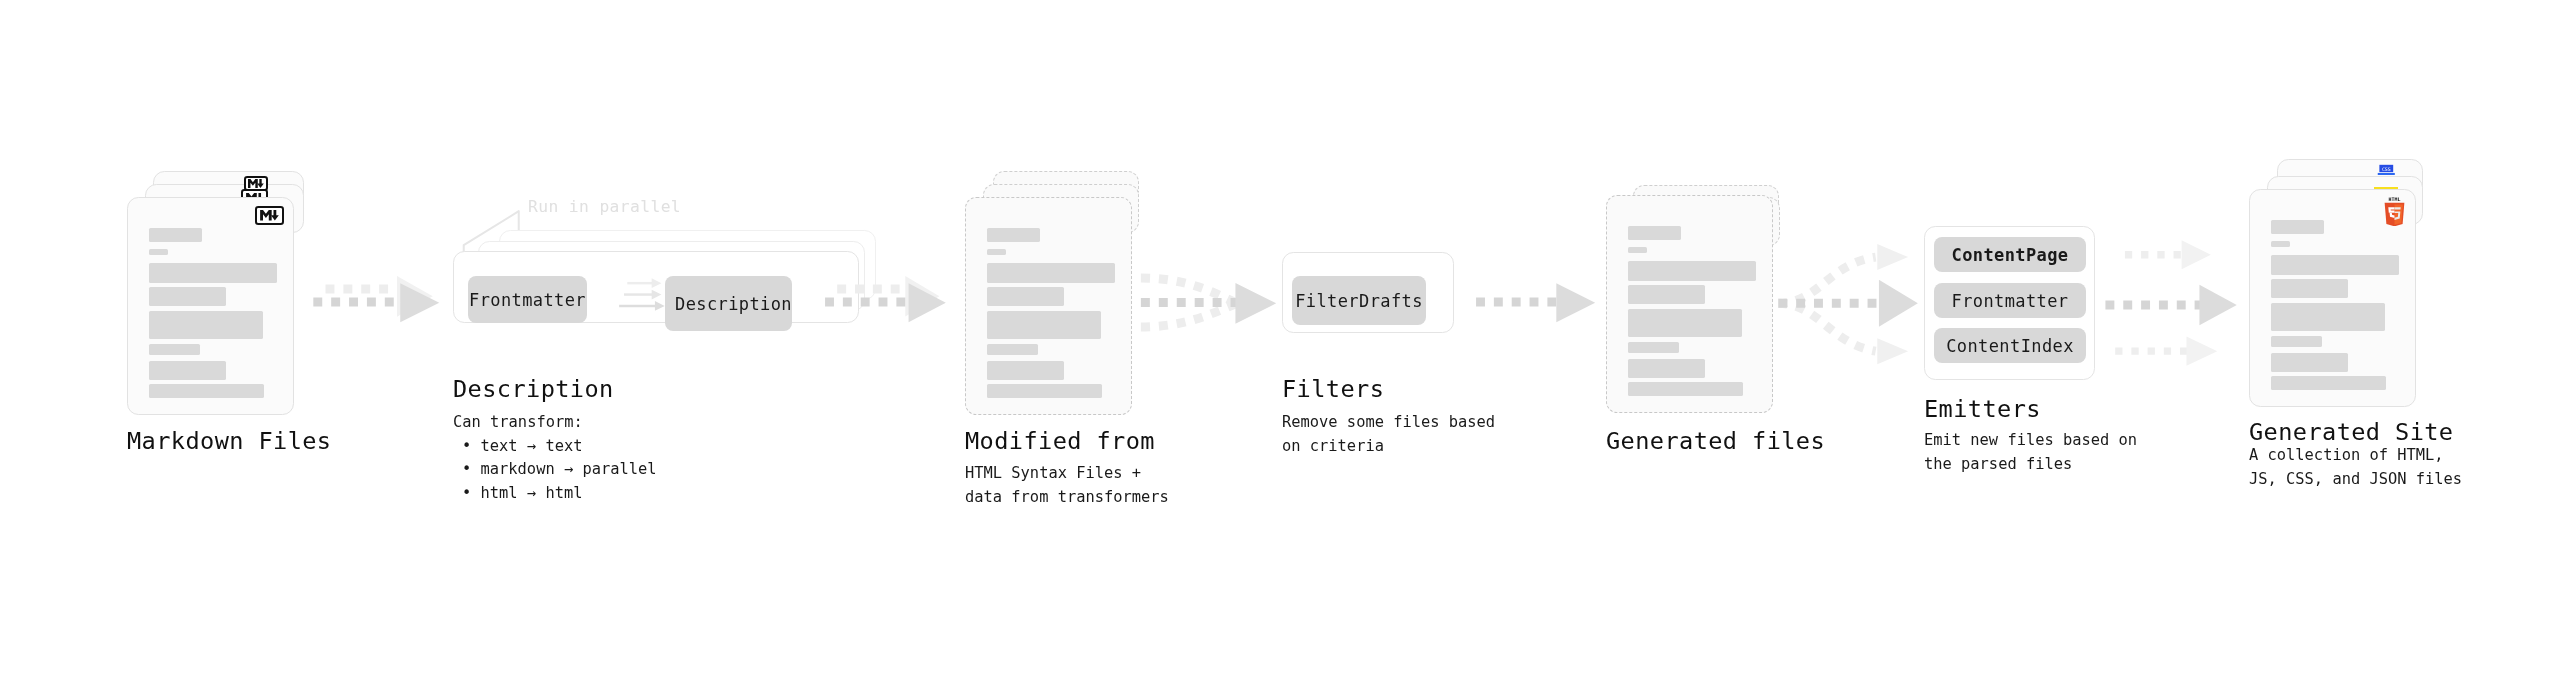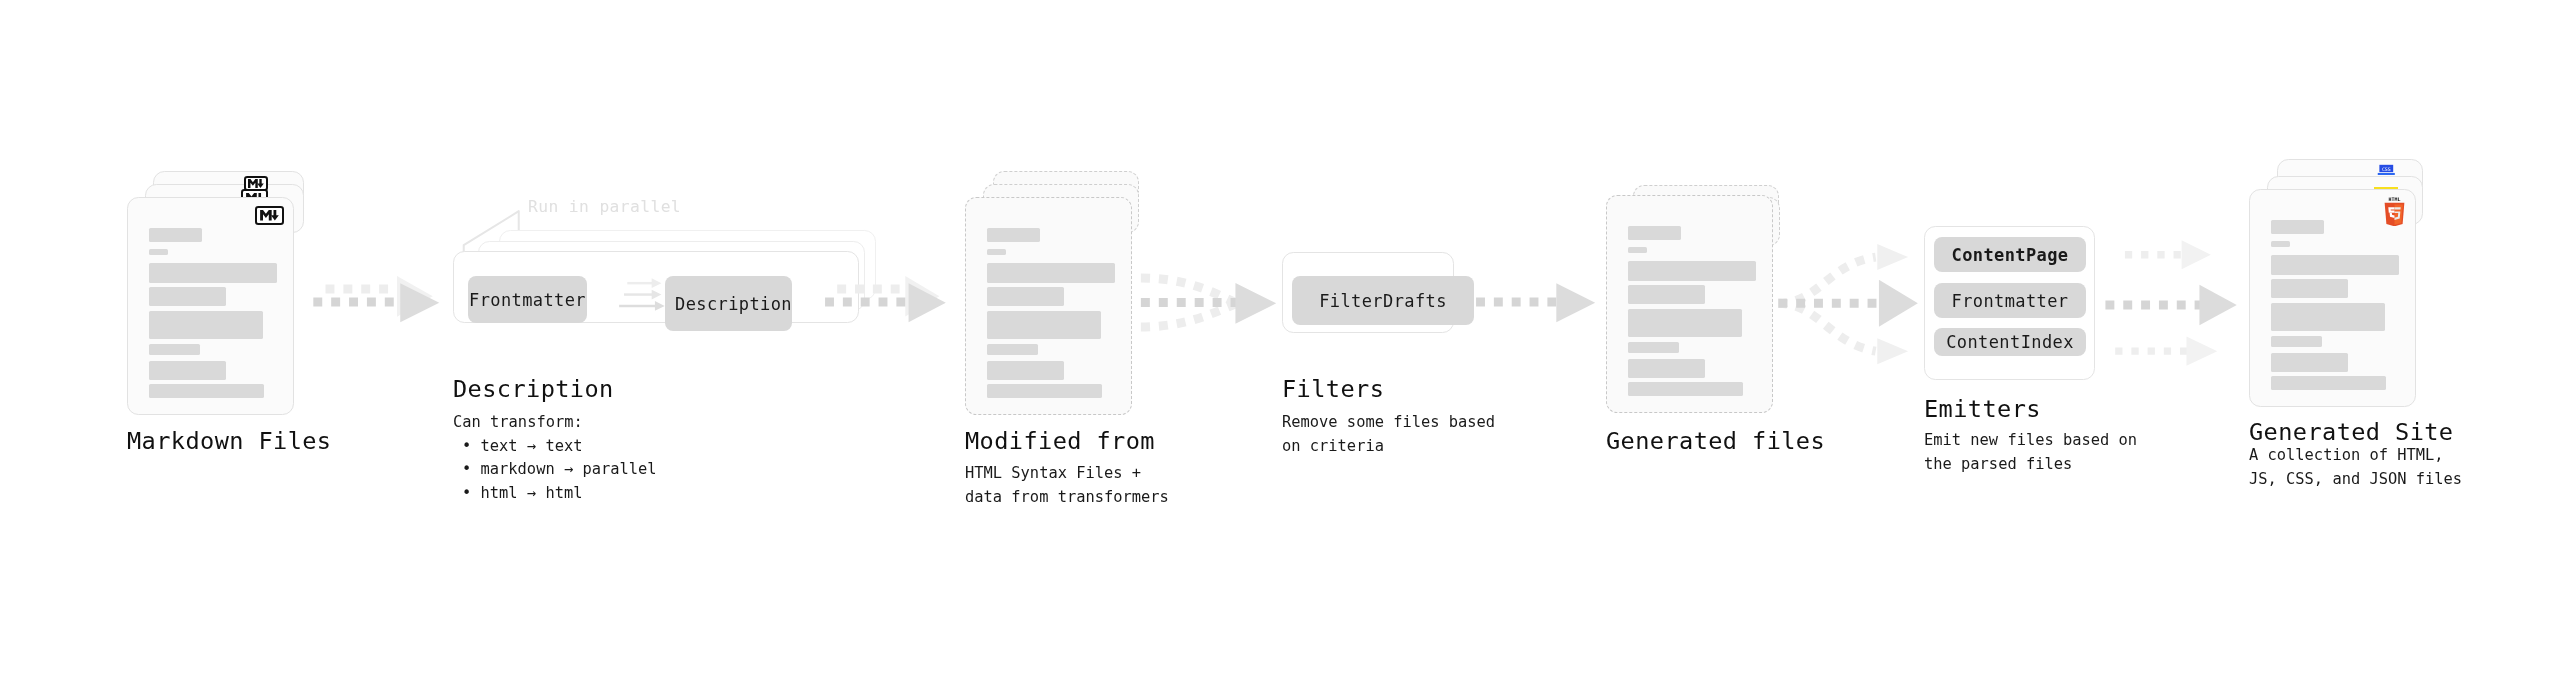--- a/index.html
+++ b/index.html
@@ -240,21 +240,21 @@
     <g fill="none" stroke-width="11" stroke-dasharray="11 11">
       <path d="M6 22 C 60 22, 92 38, 122 52" stroke="#ededed"></path>
       <path d="M6 82 C 60 82, 92 66, 122 54" stroke="#ededed"></path>
       <line x1="6" y1="52" x2="128" y2="52" stroke="#d5d5d5"></line>
     </g>
     <polygon points="122,28 172,53 122,78" fill="#dcdcdc"></polygon>
   </svg>
 
   <div class="abs">
     <div class="groupbox" style="left:1282px;top:252px;width:172px;height:81px;"></div>
-    <div class="chip" style="left:1292px;top:278px;width:182px;height:49px;top:276px;">
+    <div class="chip" style="left:1292px;top:278px;width:134px;height:49px;top:276px;">
       <span>FilterDrafts</span>
     </div>
 
     <div class="title" style="left:1282px;top:375px;">Filters</div>
     <div class="caption" style="left:1282px;top:411px;">Remove some files based
 on criteria</div>
   </div>
 
   <svg class="flow" style="left:1472px;top:276px;" width="154" height="65" viewBox="0 0 190 80">
     <g stroke="#d5d5d5" stroke-width="11" stroke-dasharray="11 11" fill="none">
@@ -293,21 +293,21 @@
   </svg>
 
   <div class="abs">
     <div class="groupbox" style="left:1924px;top:226px;width:171px;height:154px;"></div>
     <div class="chip" style="left:1934px;top:237px;width:152px;height:35px;font-weight:bold;">
       <span>ContentPage</span>
     </div>
     <div class="chip" style="left:1934px;top:283px;width:152px;height:35px;">
       <span>Frontmatter</span>
     </div>
-    <div class="chip" style="left:1934px;top:328px;width:152px;height:28px;">
+    <div class="chip" style="left:1934px;top:328px;width:152px;height:35px;">
       <span>ContentIndex</span>
     </div>
 
     <div class="title" style="left:1924px;top:395px;">Emitters</div>
     <div class="caption" style="left:1924px;top:429px;">Emit new files based on
 the parsed files</div>
   </div>
 
   <svg class="flow" style="left:2097px;top:228px;" width="179" height="154" viewBox="0 0 220 190">
     <g fill="none" stroke-width="9" stroke-dasharray="9 11">

